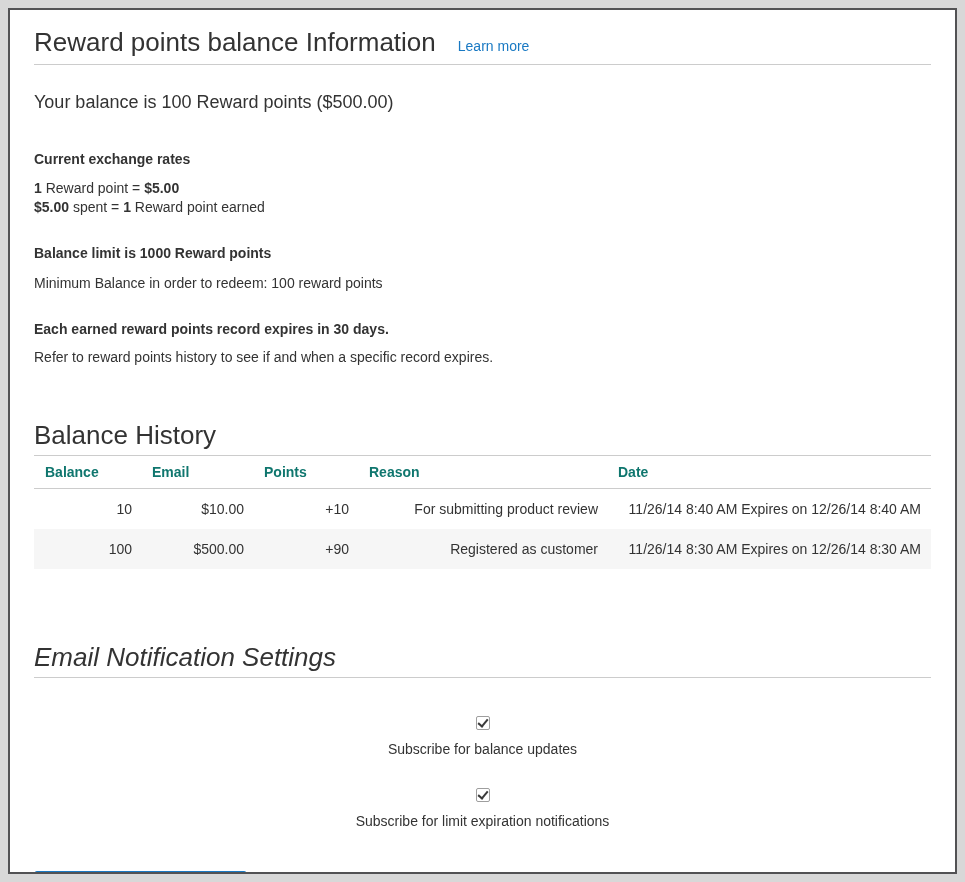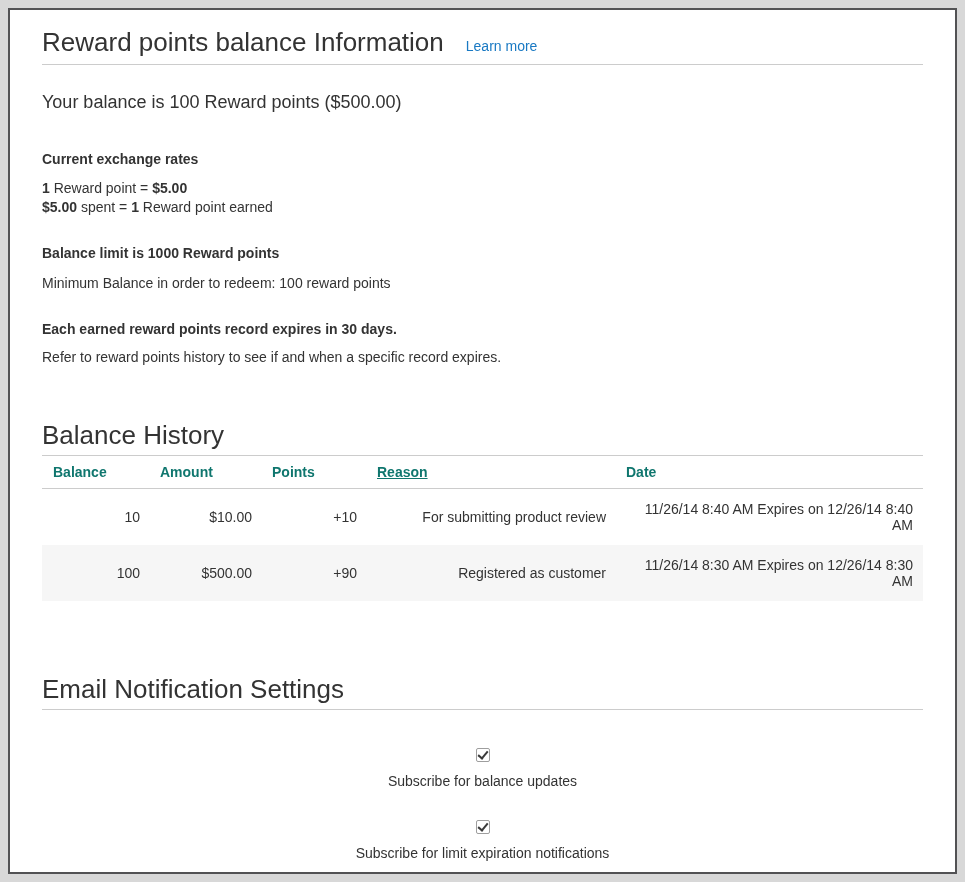--- a/index.html
+++ b/index.html
@@ -15,21 +15,21 @@
   .page-wrap {
     width: 965px;
     height: 882px;
     padding: 8px;
   }
   .card {
     width: 100%;
     height: 100%;
     background: #fff;
     border: 2px solid #525254;
-    padding: 0 32px;
+    padding: 0 24px;
     overflow: hidden;
   }
   p { margin: 0; }
   .page-header {
     display: flex;
     align-items: baseline;
     gap: 22px;
     margin-top: 16px;
   }
   h1 {
@@ -91,23 +91,23 @@
   .history-table td {
     padding: 12px 10px;
     vertical-align: middle;
     text-align: right;
   }
   .history-table th:first-child,
   .history-table td:first-child { padding-left: 11px; }
   .history-table .col-balance { width: 108px; }
   .history-table .col-amount  { width: 112px; }
   .history-table .col-points  { width: 105px; }
-  .history-table .col-reason  { width: 249px; text-decoration: underline; }
+  .history-table .col-reason  { width: 249px; }
   .history-table tbody tr:nth-child(even) { background: var(--row_alt_bg, #f6f6f6); }
-  .h2-email { margin-top: 72px; }
+  .h2-email { margin-top: 72px; font-style: italic; }
   .divider-3 { margin-top: 4px; }
   .checkbox-field {
     display: flex;
     align-items: center;
     gap: 11px;
     flex-direction: column;
   }
   .checkbox-field-1 { margin-top: 38px; }
   .checkbox-field-2 { margin-top: 31px; }
   input[type="checkbox"] {
@@ -177,21 +177,21 @@
     <p class="expire-heading">Each earned reward points record expires in 30 days.</p>
     <p class="expire-note">Refer to reward points history to see if and when a specific record expires.</p>
 
     <h2 class="h2-history">Balance History</h2>
     <div class="divider divider-2"></div>
 
     <table class="history-table">
       <thead>
         <tr>
           <th class="col-balance">Balance</th>
-          <th class="col-amount">Amount</th>
+          <th class="col-amount">Email</th>
           <th class="col-points">Points</th>
           <th class="col-reason">Reason</th>
           <th class="col-date">Date</th>
         </tr>
       </thead>
       <tbody>
         <tr>
           <td>10</td>
           <td>$10.00</td>
           <td>+10</td>

